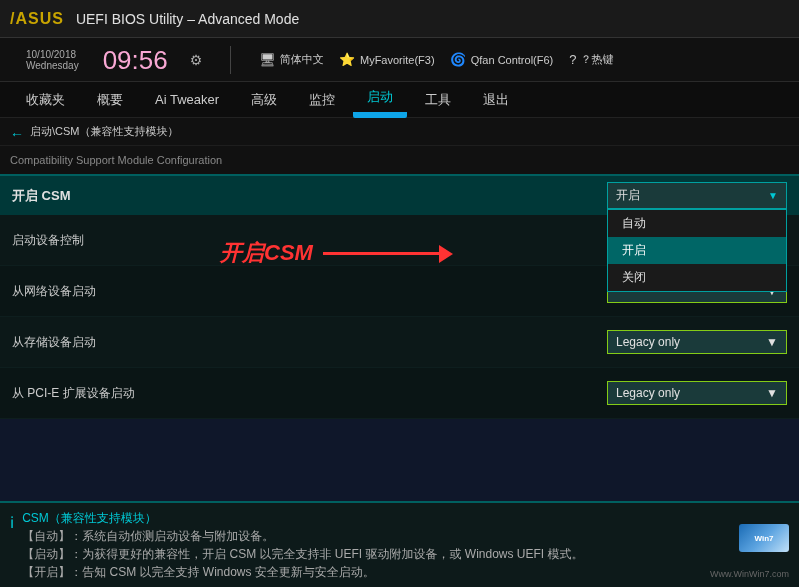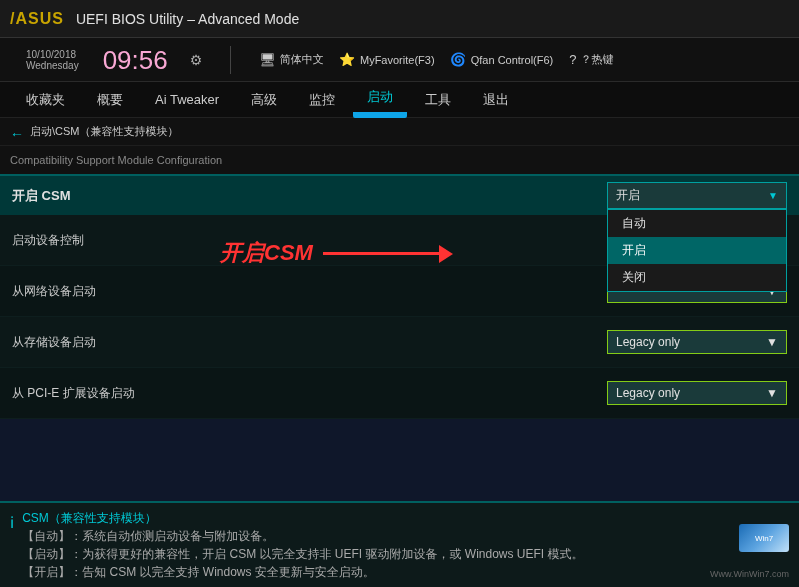--- a/index.html
+++ b/index.html
@@ -301,21 +301,21 @@
     .watermark-logo {
       width: 50px;
       height: 28px;
       background: linear-gradient(135deg, #1a6bb5 0%, #5ba3e0 50%, #c0e0f8 100%);
       border-radius: 3px;
       display: flex;
       align-items: center;
       justify-content: center;
       font-size: 8px;
       color: white;
-      font-weight: normal;
+      font-weight: bold;
       text-align: right;
     }
     .watermark-url {
       color: #666;
       font-size: 9px;
       margin-top: 17px;
     }
 
     .page-wrapper {
       position: relative;

